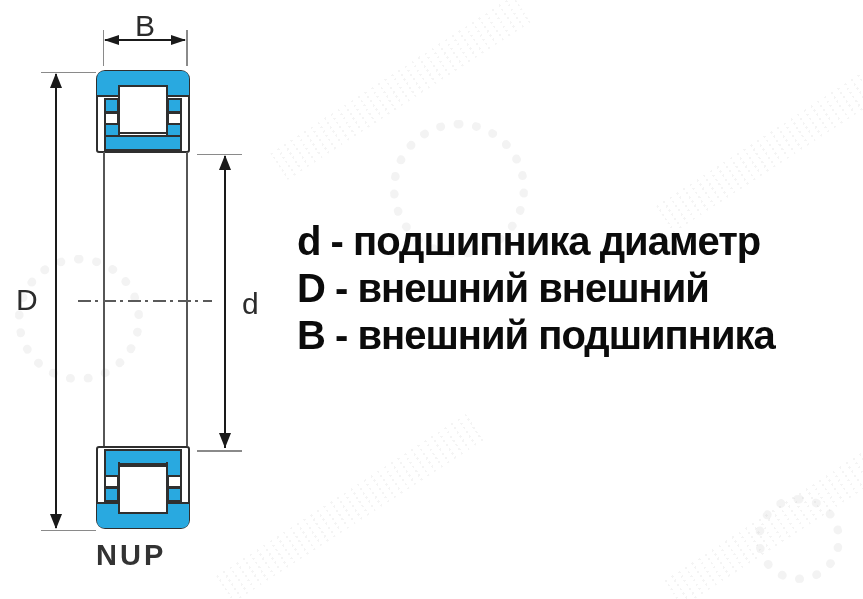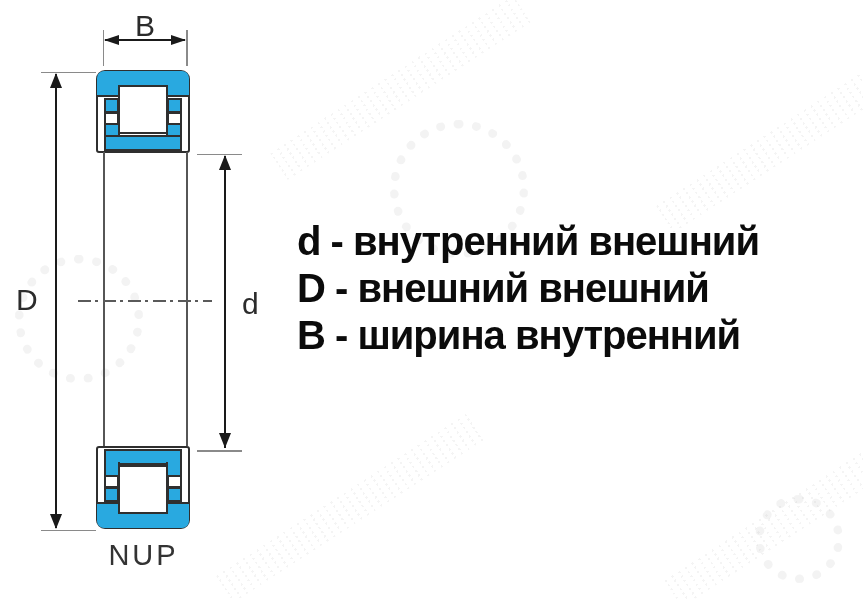--- a/index.html
+++ b/index.html
@@ -42,22 +42,22 @@
   .arr{position:absolute;width:0;height:0;}
   .arr-up{border-left:6px solid transparent;border-right:6px solid transparent;border-bottom:15px solid var(--dim_line);}
   .arr-down{border-left:6px solid transparent;border-right:6px solid transparent;border-top:15px solid var(--dim_line);}
   .arr-left{border-top:5px solid transparent;border-bottom:5px solid transparent;border-right:15px solid var(--dim_line);}
   .arr-right{border-top:5px solid transparent;border-bottom:5px solid transparent;border-left:15px solid var(--dim_line);}
 
   .centerline{position:absolute;left:78px;top:300px;width:134px;height:2px;
     background:repeating-linear-gradient(90deg, var(--center_line) 0 13px, transparent 13px 17px, var(--center_line) 17px 20px, transparent 20px 25px);}
 
   .dim-label{position:absolute;font-size:30px;color:var(--dim_label);line-height:1;}
-  .type-label{position:absolute;left:96px;top:541px;width:95px;text-align:center;
-    font-size:29px;letter-spacing:3px;color:#333;line-height:1;}
+  .type-label{position:absolute;left:96px;top:541px;width:95px;
+    font-size:29px;letter-spacing:3px;color:#333;line-height:1;font-weight:bold;}
 
   
   .legend{position:absolute;left:297px;top:218px;}
   .legend .line{font-size:40px;font-weight:700;letter-spacing:-1px;line-height:47px;
     color:var(--legend_text);white-space:nowrap;}
 </style>
 </head>
 <body>
 
 <div class="stage">
@@ -116,18 +116,18 @@
   <div class="dim-label" style="left:242px;top:289px;">d</div>
   <div class="extline" style="left:197px;top:153.5px;width:45px;height:1.5px;"></div>
   <div class="extline" style="left:197px;top:450px;width:45px;height:1.5px;"></div>
   <div class="dimline" style="left:224px;top:156px;width:2px;height:292px;"></div>
   <div class="arr arr-up" style="left:219px;top:155px;"></div>
   <div class="arr arr-down" style="left:219px;top:433px;"></div>
 
   <div class="type-label">NUP</div>
 
   <div class="legend">
-    <div class="line">d - внутренний внешний</div>
+    <div class="line">d - подшипника диаметр</div>
     <div class="line">D - внешний внешний</div>
-    <div class="line">B - ширина внутренний</div>
+    <div class="line">B - внешний подшипника</div>
   </div>
 
 </div>
 
 </body></html>

